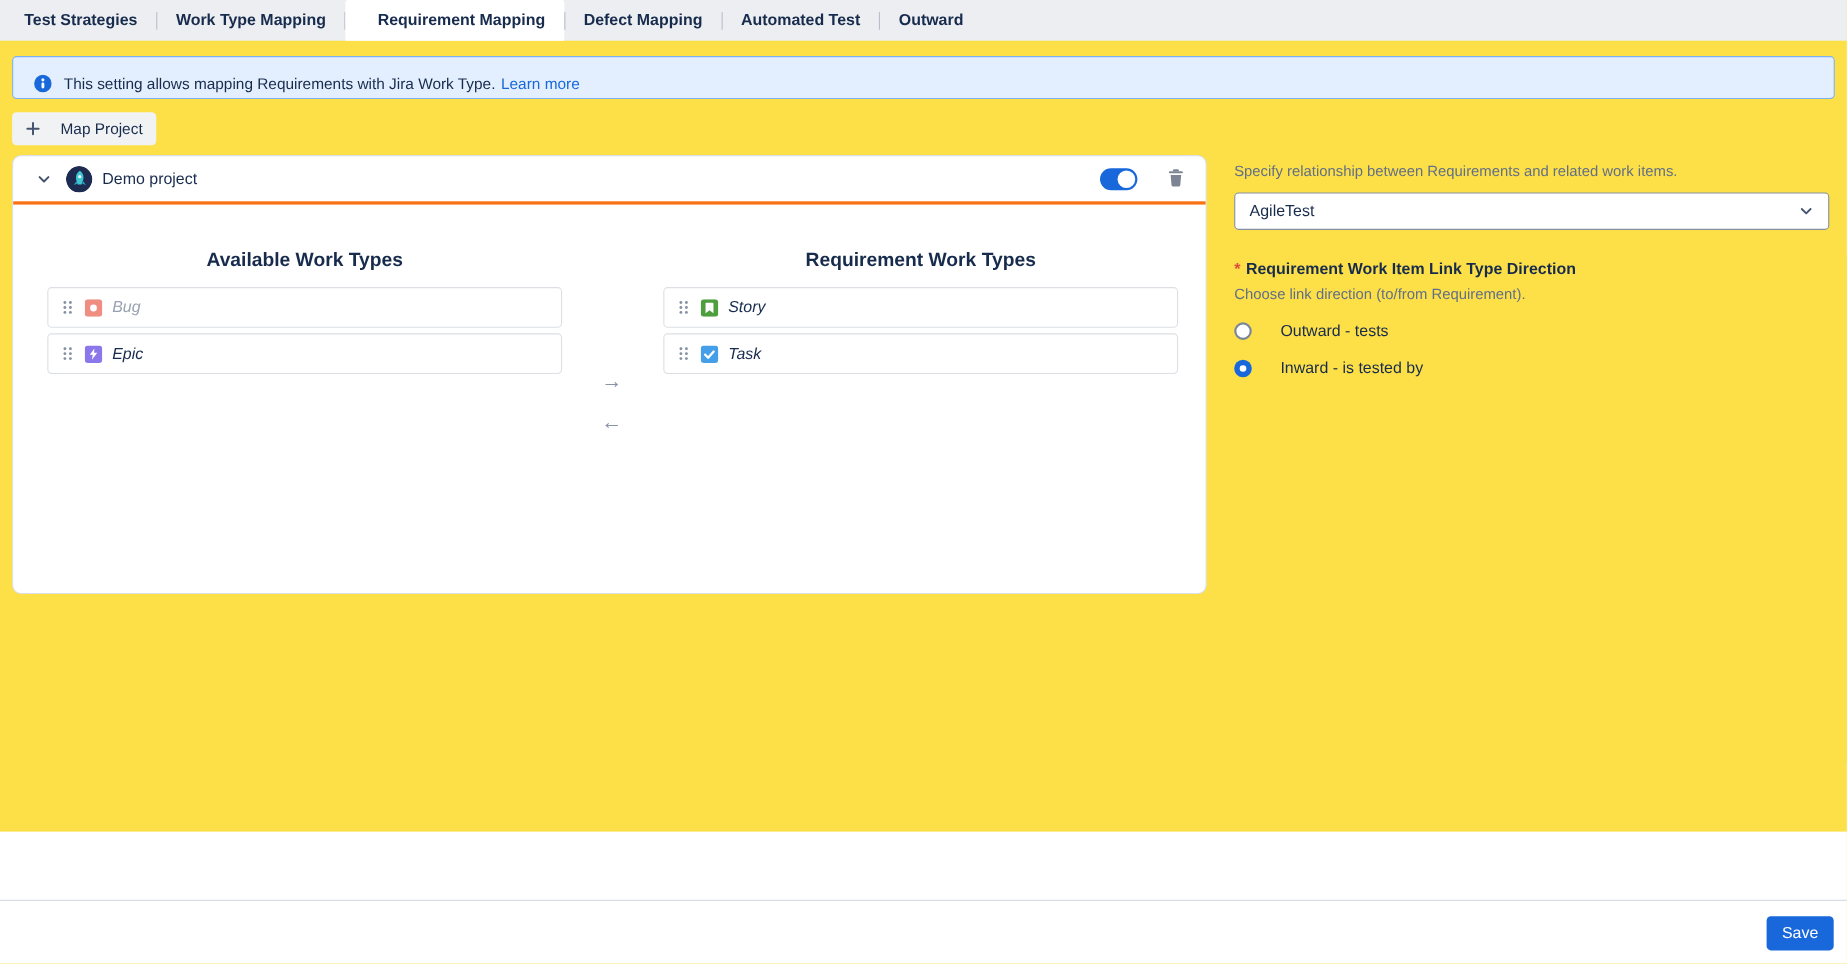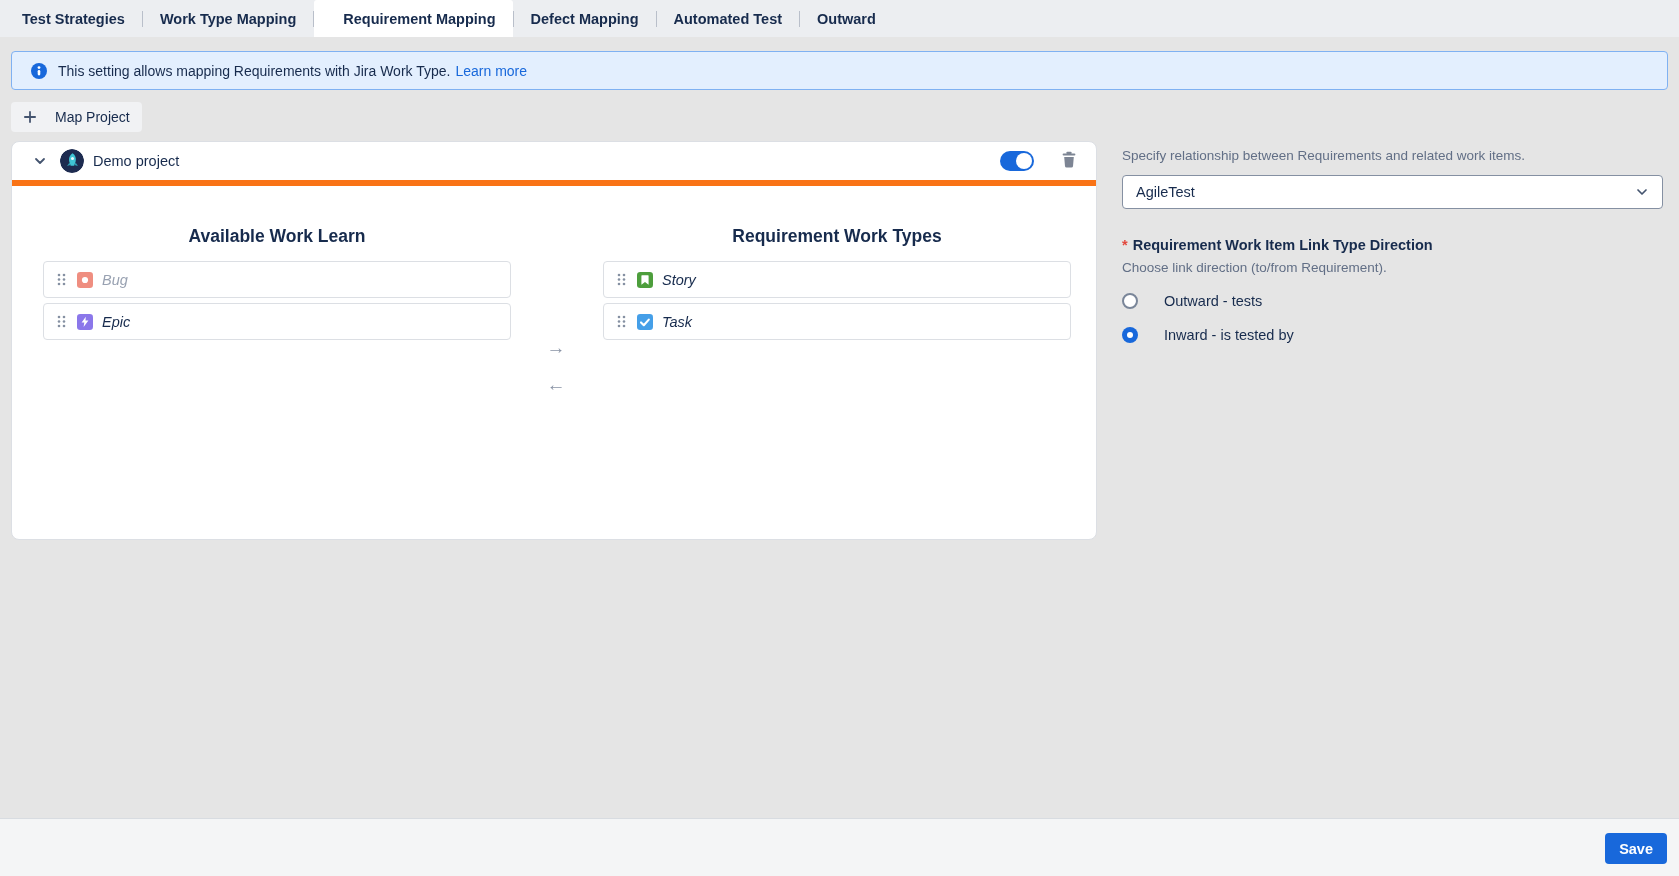--- a/index.html
+++ b/index.html
@@ -1,44 +1,44 @@
 <!DOCTYPE html>
 <html><head>
 <meta charset="utf-8">
 <style>
   * { margin:0; padding:0; box-sizing:border-box; }
   html,body { width:1679px; height:876px; overflow:hidden; }
   body { font-family:"Liberation Sans", sans-serif; color:#172b4d; background:#fff; }
-  .stage { position:relative; width:1679px; height:876px; background:#e5e5e5; }
+  .stage { position:relative; width:1679px; height:756px; background:#fde047; }
 
   
   .tabbar { position:absolute; top:0; left:0; right:0; height:37px; background:#eceef1;
             display:flex; align-items:stretch; padding-left:5px; }
   .tab { display:flex; align-items:center; padding:0 17px; font-size:14.5px; font-weight:700;
          color:#172b4d; cursor:pointer; white-space:nowrap; }
   .tab.active { background:#fff; border-radius:3px 3px 0 0;padding-left:29px; }
   .tab-sep { width:1px; height:16px; background:#b9bfca; align-self:center; }
 
   
   .banner { position:absolute; left:11px; right:11px; top:51px; height:39px; background:#e3effe;
-            border:1px solid #7fb1f2; border-radius:4px; display:flex; align-items:center; padding:16px 10px; }
+            border:1px solid #7fb1f2; border-radius:4px; display:flex; padding:16px 10px; }
   .info-icon { width:16px; height:16px; margin:0 11px 0 9px; flex:0 0 auto; }
   .banner-text { font-size:14px; color:#172b4d; }
   .banner-link { font-size:14px; color:#1868db; margin-left:5px; cursor:pointer; }
 
   
   .map-btn { position:absolute; left:11px; top:102px; height:30px; background:#f1f2f4; border:none;
              border-radius:4px; display:inline-flex; align-items:center; gap:18px; padding:0 12px;
              font-family:inherit; font-size:14px; font-weight:500; color:#172b4d; cursor:pointer; }
   .plus-icon { width:14px; height:14px; }
 
   
   .card { position:absolute; left:11px; top:141px; width:1086px; height:399px; background:#fff;
           border:1px solid #dcdfe4; border-radius:8px; }
-  .card-header { height:44px; border-bottom:6px solid #f97316; display:flex; align-items:center; padding:0 16px; }
+  .card-header { height:44px; border-bottom:3px solid #f97316; display:flex; align-items:center; padding:0 16px; }
   .chev-btn { width:24px; height:24px; border:none; background:none; display:flex; align-items:center;
               justify-content:center; cursor:pointer; margin-right:8px; }
   .avatar { width:24px; height:24px; border-radius:50%; margin-right:9px; flex:0 0 auto; }
   .project-name { font-size:14.5px; color:#172b4d; }
   .header-spacer { flex:1; }
   .toggle { width:34px; height:20px; border-radius:10px; background:#1868db; position:relative;
             border:none; cursor:pointer; margin-right:24px; }
   .toggle-knob { position:absolute; top:2px; left:16px; width:16px; height:16px; border-radius:50%; background:#fff; }
   .trash-btn { width:22px; height:22px; border:none; background:none; cursor:pointer; padding:0; }
 
@@ -74,21 +74,21 @@
   .radio { width:16px; height:16px; border-radius:50%; border:2px solid #7a8699; background:#fff; flex:0 0 auto; }
   .radio.selected { border:none; background:#1868db; position:relative; }
   .radio.selected::after { content:""; position:absolute; left:5px; top:5px; width:6px; height:6px;
                            border-radius:50%; background:#fff; }
   .radio-label { font-size:14.5px; color:#172b4d; }
 
   
   .footer { position:absolute; left:0; right:0; top:818px; bottom:0; background:#f4f5f6; border-top:1px solid #d8dce1; }
   .save-btn { position:absolute; right:12px; top:14px; height:31px; padding:0 14px; background:#1868db;
               color:#fff; border:none; border-radius:4px; font-family:inherit; font-size:14.5px;
-              font-weight:700; cursor:pointer; }
+              font-weight:400; cursor:pointer; }
 </style>
 </head>
 <body>
 
 <div class="stage">
 
   <div class="tabbar">
     <div class="tab">
         <span>Test Strategies</span>
       </div>
@@ -155,21 +155,21 @@
       <button class="trash-btn">
         <svg width="18" height="19" viewBox="0 0 18 19">
           <rect x="6.3" y="1.8" width="5.4" height="2.2" rx="1.1" fill="#7d8594"></rect>
           <rect x="2.6" y="3.6" width="12.8" height="2" rx="1" fill="#7d8594"></rect>
           <path d="M4.2 7h9.6l-0.8 9.2a1.6 1.6 0 0 1-1.6 1.4H6.6a1.6 1.6 0 0 1-1.6-1.4z" fill="#7d8594"></path>
         </svg>
       </button>
     </div>
 
     <div class="col left">
-      <div class="col-title">Available Work Learn</div>
+      <div class="col-title">Available Work Types</div>
       <div class="wt-list">
         <div class="wt-item disabled">
           <svg class="drag-handle" viewBox="0 0 13 15">
             <circle cx="4" cy="3" r="1.3" fill="#8590a2"></circle>
               <circle cx="9" cy="3" r="1.3" fill="#8590a2"></circle>
             <circle cx="4" cy="7.5" r="1.3" fill="#8590a2"></circle>
               <circle cx="9" cy="7.5" r="1.3" fill="#8590a2"></circle>
             <circle cx="4" cy="12" r="1.3" fill="#8590a2"></circle>
               <circle cx="9" cy="12" r="1.3" fill="#8590a2"></circle>
           </svg>

